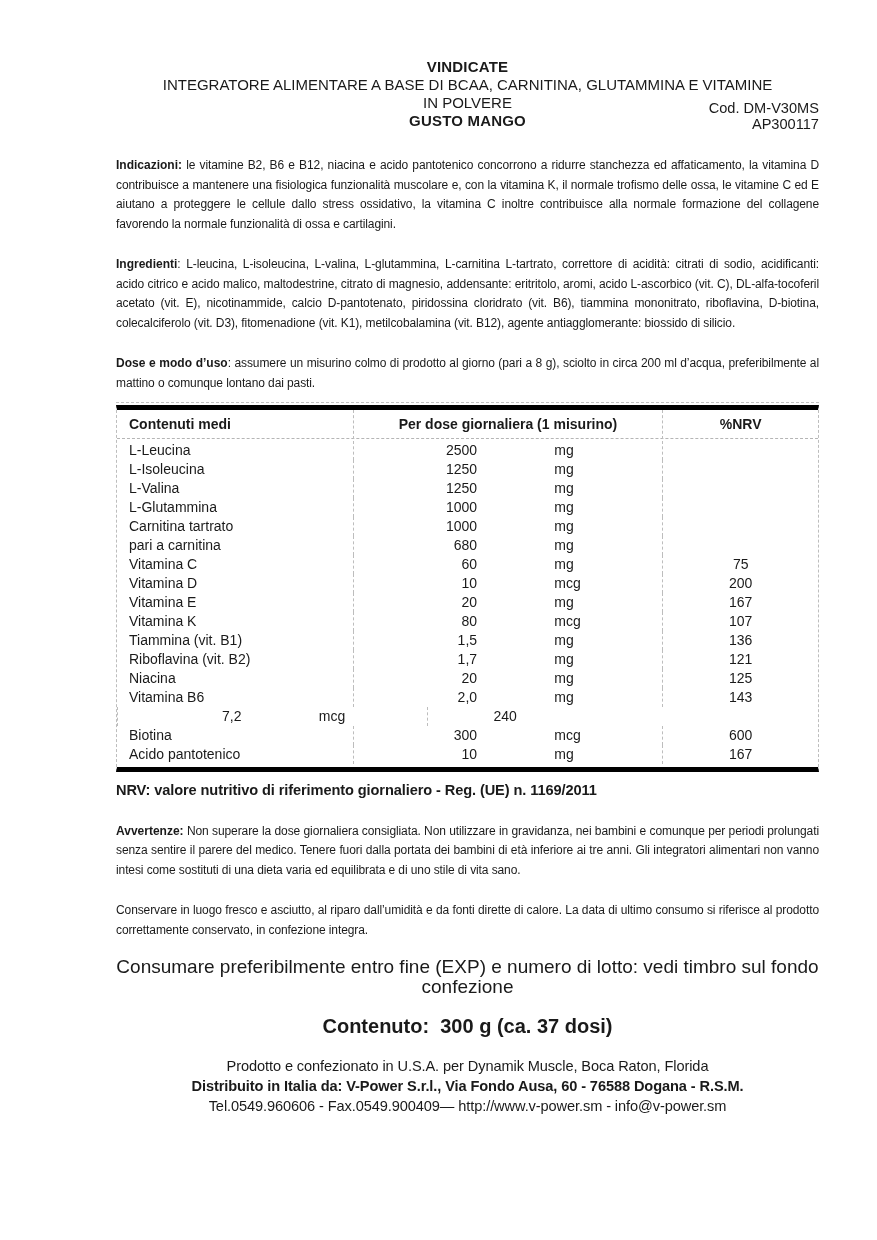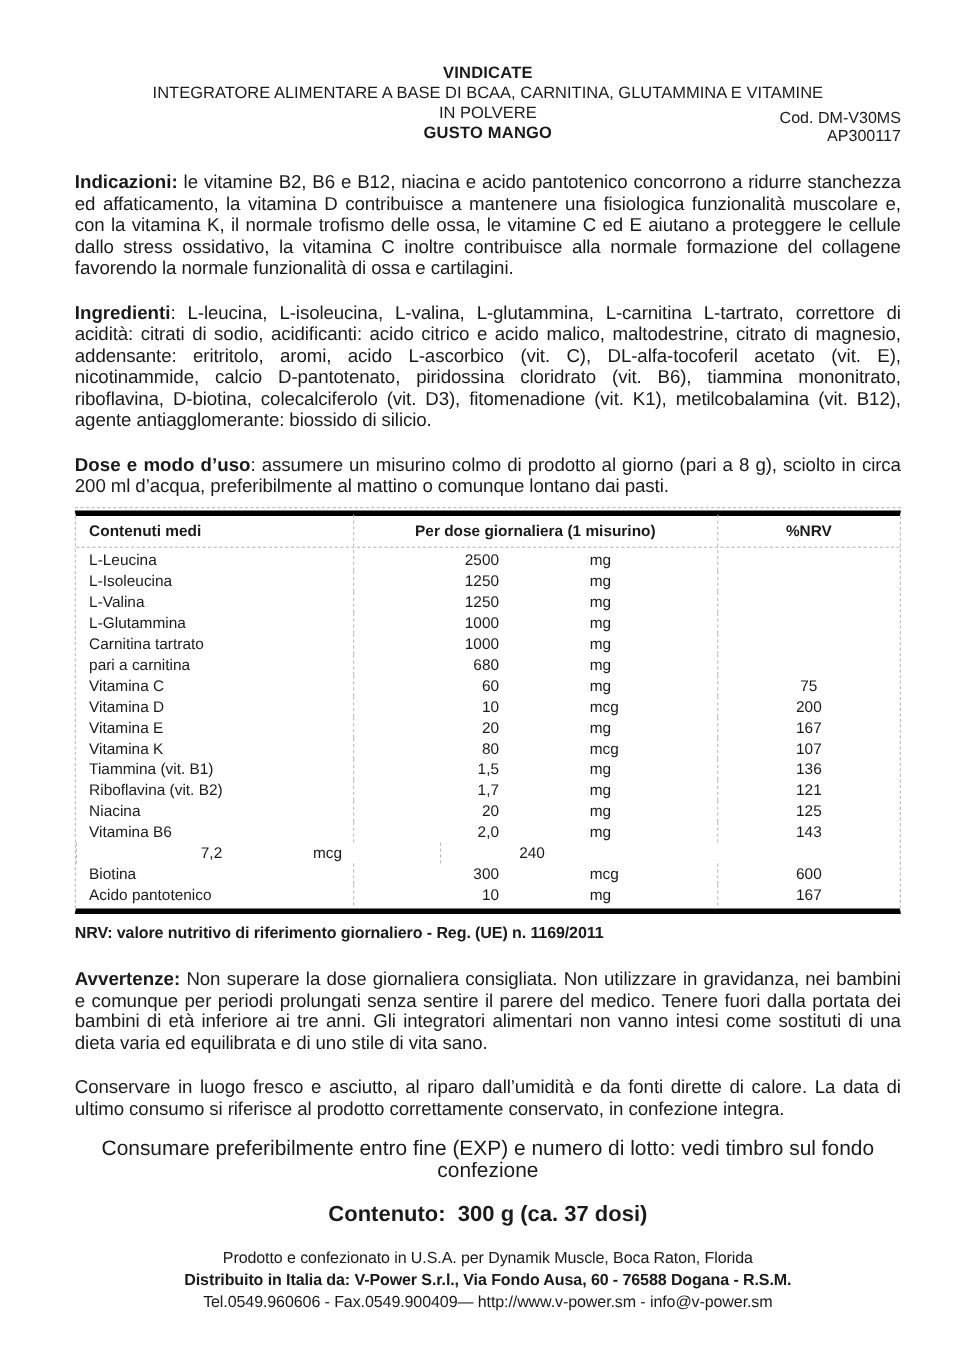--- a/index.html
+++ b/index.html
@@ -8,20 +8,21 @@
   body {
     width: 877px;
     height: 1240px;
     font-family: "Liberation Sans", "DejaVu Sans", sans-serif;
     color: #1a1a1a;
     position: relative;
     overflow: hidden;
   }
   .page {
     padding: 58px 58px 0 68px;
+    margin-left: 48px;
   }
 
   
   .doc-header {
     position: relative;
     text-align: center;
     font-size: 15px;
     line-height: 18px;
     margin-bottom: 26px;
   }
@@ -32,21 +33,21 @@
     right: 0;
     top: 42px;
     text-align: right;
     font-size: 14.6px;
     line-height: 16px;
     font-weight: normal;
   }
 
   
   .para {
-    font-size: 17px;
+    font-size: 12px;
     line-height: 19.5px;
     text-align: justify;
     margin-bottom: 21px;
     letter-spacing: -0.1px;
   }
   .para b { letter-spacing: 0; }
   .para.dose { margin-bottom: 9px; }
 
   
   .table-wrap {

